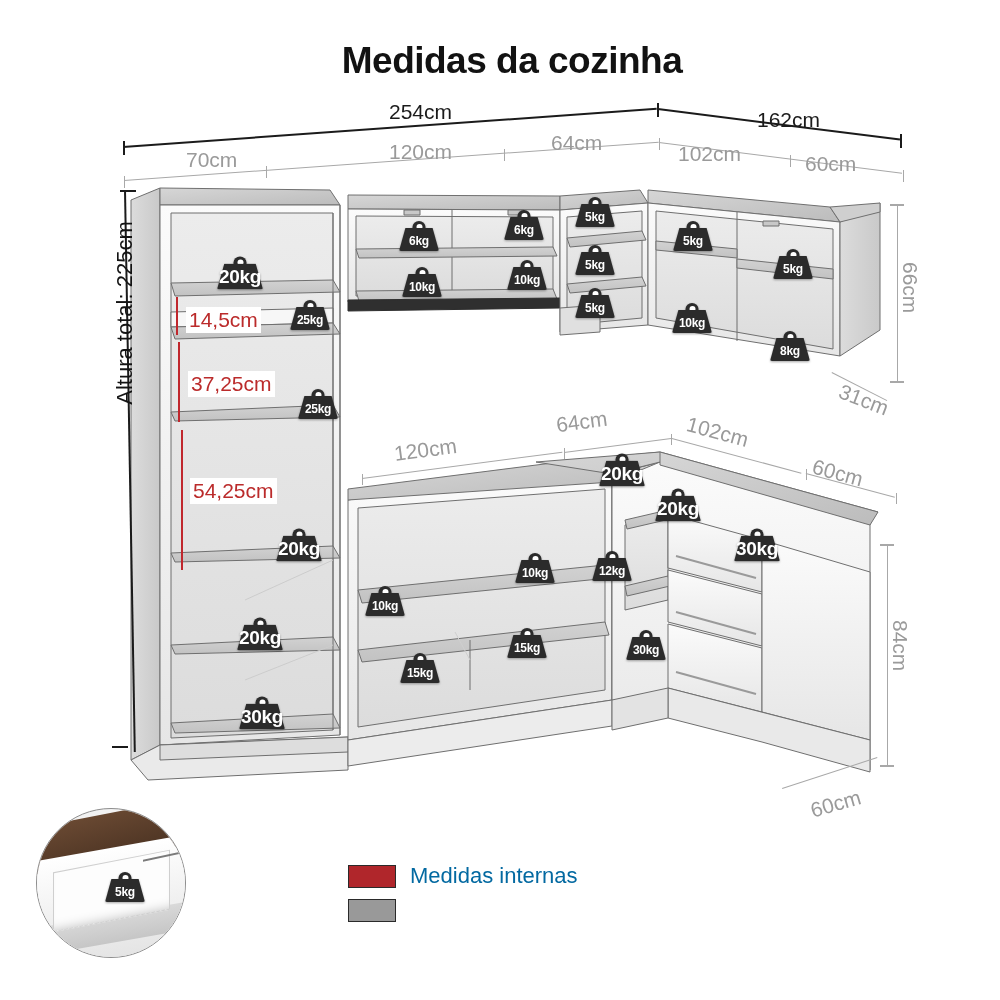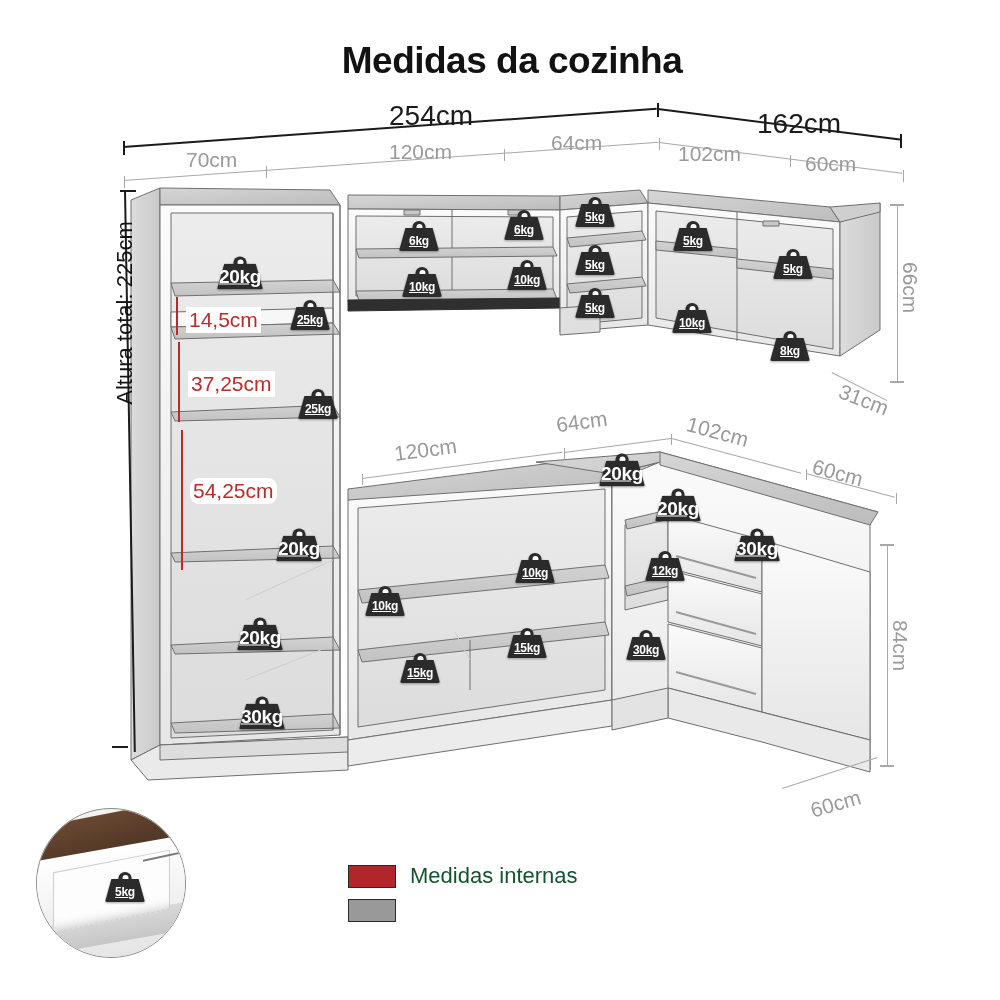--- a/index.html
+++ b/index.html
@@ -10,21 +10,21 @@
 
   
   #title{
     position:absolute;left:0;top:40px;width:1000px;text-align:center;
     font-size:37px;font-weight:bold;letter-spacing:-0.5px;color:#121212;margin-left:12px;
   }
 
   
   .lbl{position:absolute;white-space:nowrap;}
 
-  .dim-total{color:#1b1b1b;font-size:28px;font-weight:400;}
+  .dim-total{color:#1b1b1b;font-size:21px;font-weight:400;}
   .dim-mod{color:#9a9a9a;font-size:21px;font-weight:400;}
   .dim-int{color:#bb2b2b;font-size:21px;font-weight:400;}
   .dim-side{color:#9a9a9a;font-size:21px;}
 
   
   #altura{
     position:absolute;left:-5px;top:300px;width:260px;text-align:center;
     transform:rotate(-90deg);transform-origin:center center;
     font-size:22px;color:#141414;
   }
@@ -49,31 +49,31 @@
   }
   .wt .knob{
     position:absolute;left:50%;top:0;width:13px;height:12px;
     transform:translateX(-50%);
     background:#2b2b2b;border-radius:50% 50% 0 0;
   }
   .wt .knob::after{
     content:"";position:absolute;left:50%;top:3px;width:6px;height:6px;
     transform:translateX(-50%);background:#ffffff;border-radius:50%;
   }
-  .wt .txt{position:relative;z-index:2;text-decoration:underline;}
+  .wt .txt{position:relative;z-index:2;}
   .wt{background:transparent;}
 
   .w-s{width:40px;height:30px;font-size:12px;}
   .w-m{width:46px;height:33px;font-size:19px;}
 
   
   #legend{position:absolute;left:348px;top:860px;}
   .lg-row{display:flex;align-items:center;height:32px;margin-bottom:2px;}
   .lg-sw{width:48px;height:23px;margin-right:14px;border:1px solid #2a2a2a;box-sizing:border-box;}
-  .lg-tx{font-size:22px;color:#14532d;white-space:nowrap;}
+  .lg-tx{font-size:22px;color:#0369a1;white-space:nowrap;}
 
   
   #thumb{
     position:absolute;left:36px;top:808px;width:148px;height:148px;
     border-radius:50%;overflow:hidden;border:1.5px solid #8d8d8d;
     background:#f2f2f2;
   }
   #thumb .wood{position:absolute;left:-10px;top:6px;width:150px;height:46px;
      background:linear-gradient(175deg,#6b4a33,#4a3222);transform:rotate(-11deg);}
   #thumb .carcass{position:absolute;left:-6px;top:38px;width:170px;height:120px;
@@ -264,21 +264,21 @@
   <div class="tickb" style="left:112px;top:746px;height:2px;width:16px;background:#1b1b1b;"></div>
   <div id="altura">Altura total: 225cm</div>
 
   <div class="ln r" style="left:178px;top:297px;width:38px;transform:rotate(90deg);"></div>
   <div class="lbl dim-int" style="left:186px;top:307px;background:#ffffff;padding:1px 3px;">14,5cm</div>
 
   <div class="ln r" style="left:180px;top:342px;width:80px;transform:rotate(90deg);"></div>
   <div class="lbl dim-int" style="left:188px;top:371px;background:#ffffff;padding:1px 3px;">37,25cm</div>
 
   <div class="ln r" style="left:183px;top:430px;width:140px;transform:rotate(90deg);"></div>
-  <div class="lbl dim-int" style="left:190px;top:478px;background:#ffffff;padding:1px 3px;border-radius:9px;">54,25cm</div>
+  <div class="lbl dim-int" style="left:190px;top:478px;background:#ffffff;padding:1px 3px;">54,25cm</div>
 
   <div class="ln g" style="left:898px;top:205px;width:178px;transform:rotate(90deg);"></div>
   <div class="tick" style="left:890px;top:204px;height:2px;width:14px;background:#a8a8a8;"></div>
   <div class="tick" style="left:890px;top:381px;height:2px;width:14px;background:#a8a8a8;"></div>
   <div class="lbl dim-side" style="left:898px;top:262px;writing-mode:vertical-rl;">66cm</div>
 
   <div class="ln g" style="left:832px;top:372px;width:62px;transform:rotate(27deg);"></div>
   <div class="lbl dim-side" style="left:838px;top:388px;transform:rotate(21deg);">31cm</div>
 
   <div class="ln g" style="left:362px;top:478px;width:202px;transform:rotate(-7.5deg);"></div>
@@ -418,21 +418,21 @@
       <div class="wt w-s" style="left: 527px; top: 643px;">
         <span class="knob"></span>
         <span class="body"></span>
         <span class="txt">15kg</span>
       </div>
       <div class="wt w-s" style="left: 420px; top: 668px;">
         <span class="knob"></span>
         <span class="body"></span>
         <span class="txt">15kg</span>
       </div>
-      <div class="wt w-s" style="left: 665px; top: 566px;">
+      <div class="wt w-s" style="left: 612px; top: 566px;">
         <span class="knob"></span>
         <span class="body"></span>
         <span class="txt">12kg</span>
       </div>
       <div class="wt w-s" style="left: 646px; top: 645px;">
         <span class="knob"></span>
         <span class="body"></span>
         <span class="txt">30kg</span>
       </div>
     </div>

